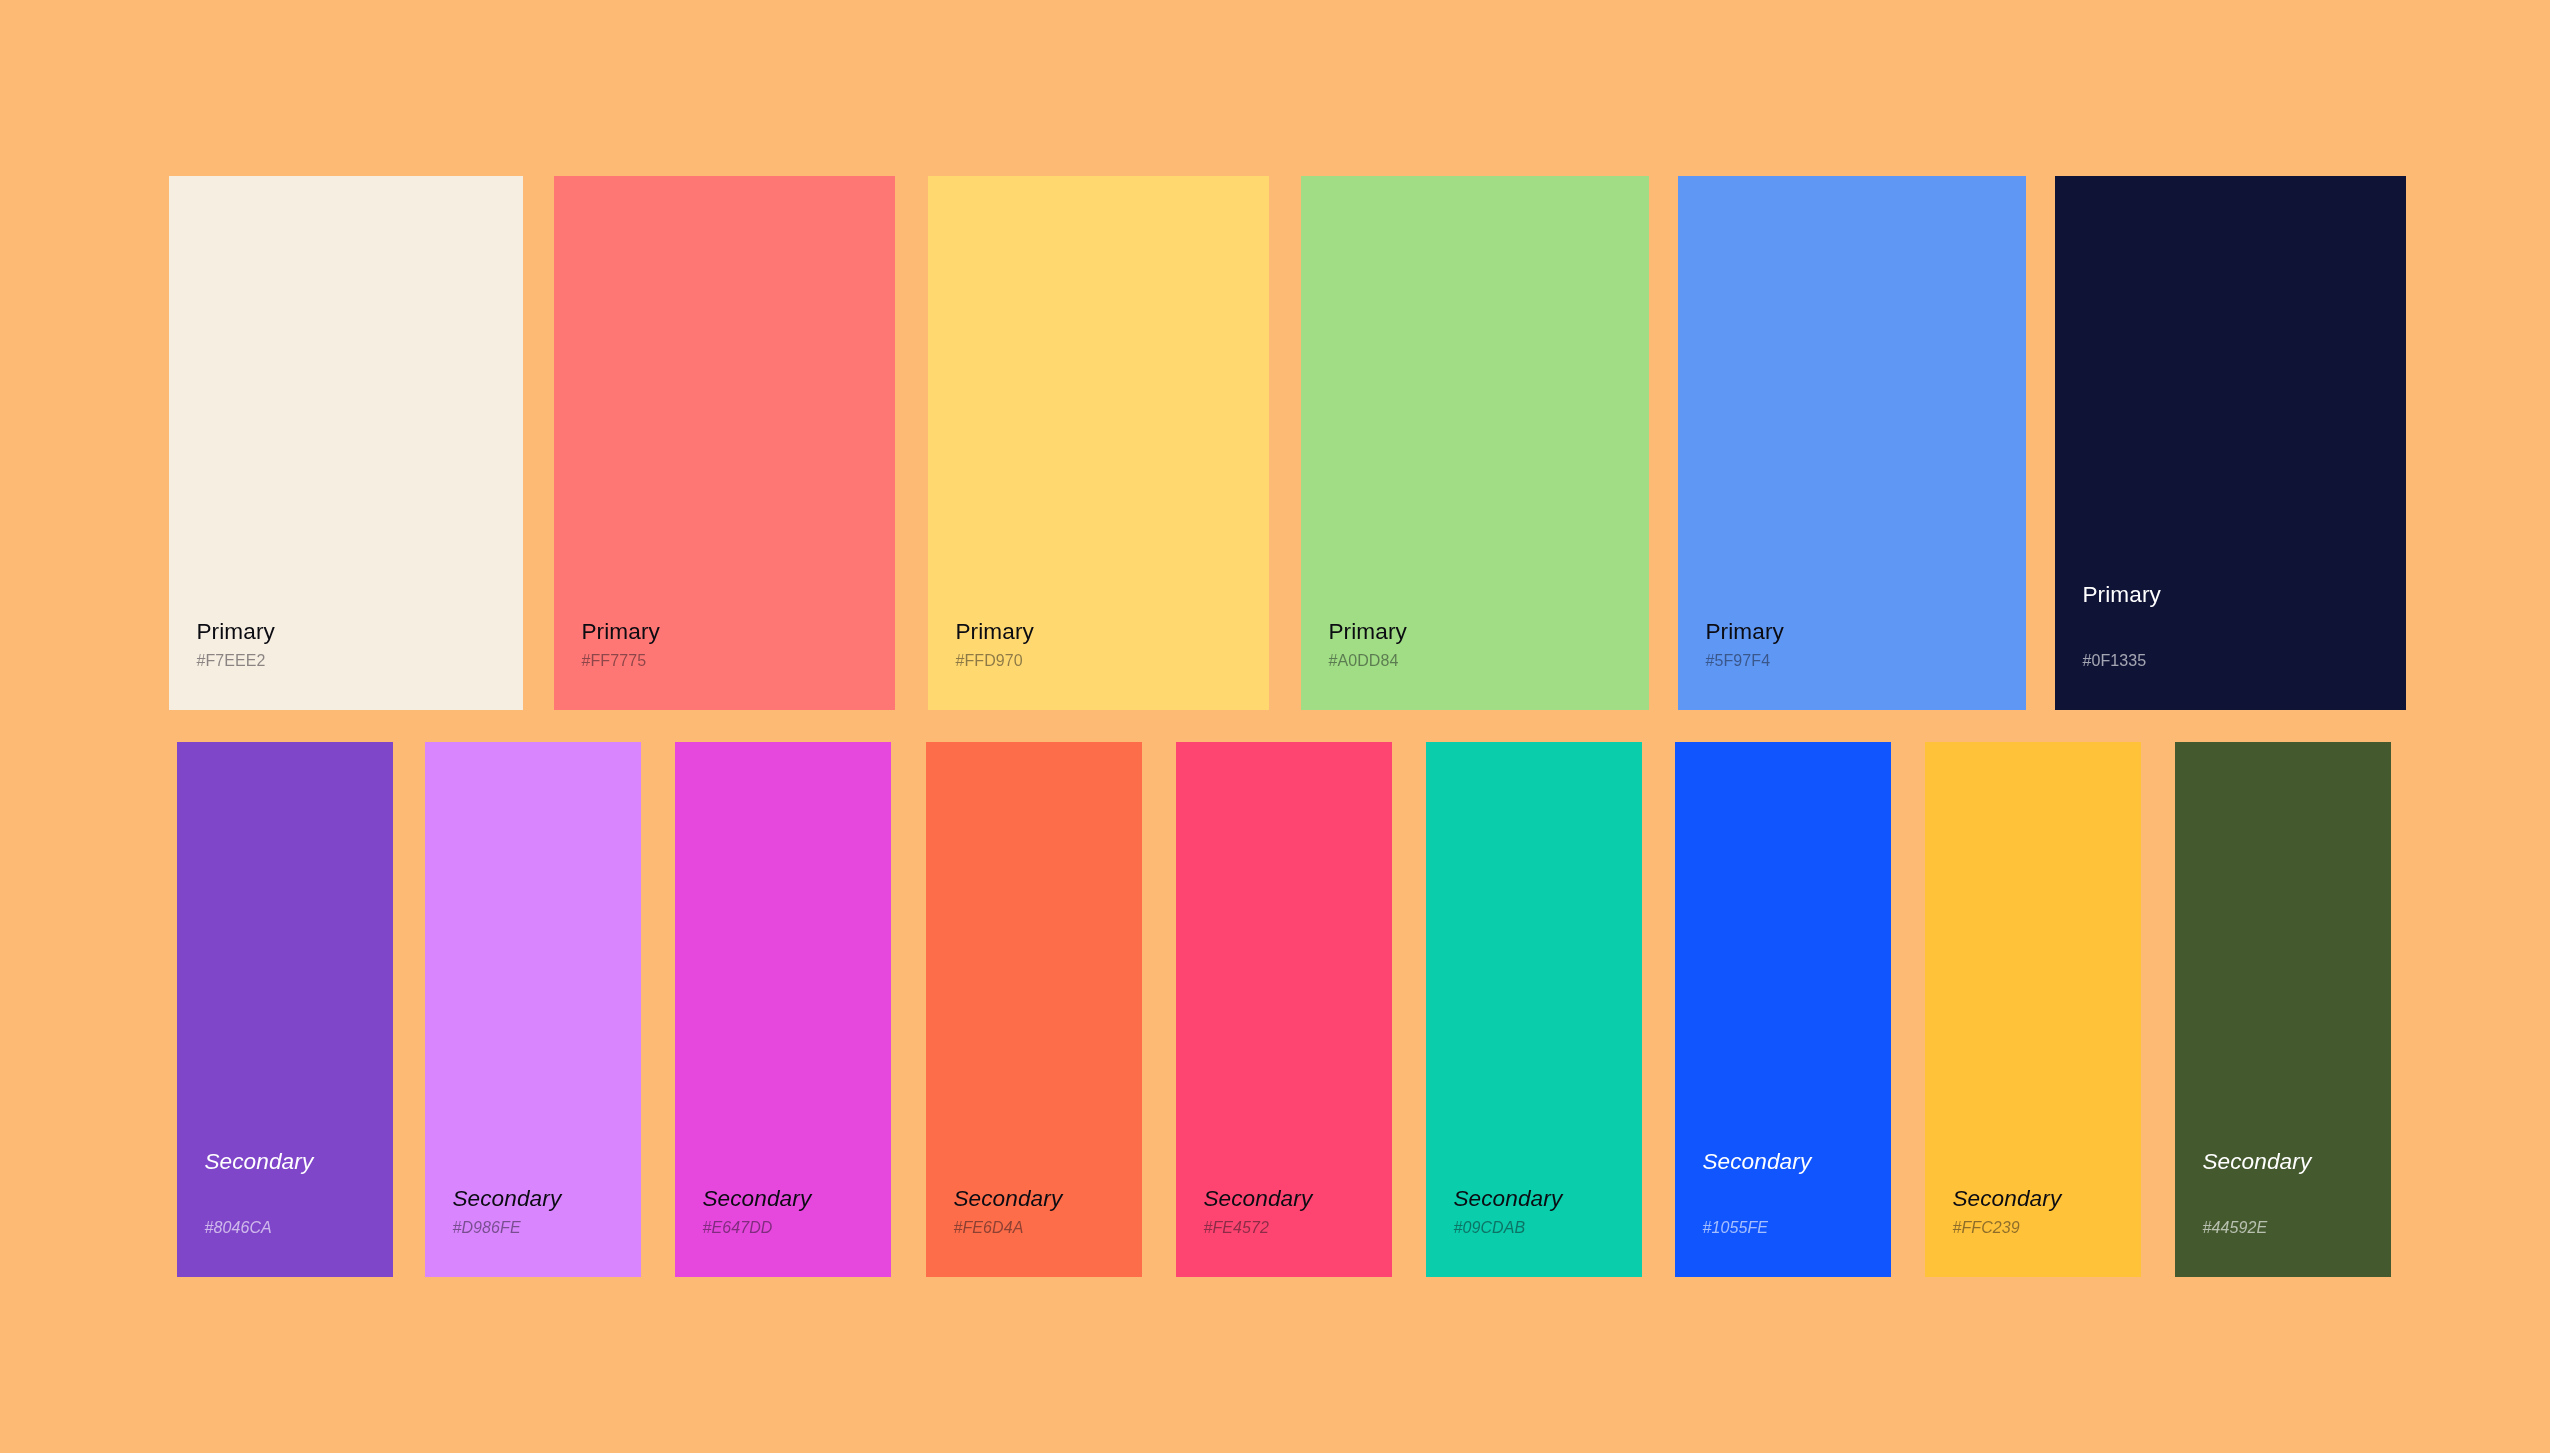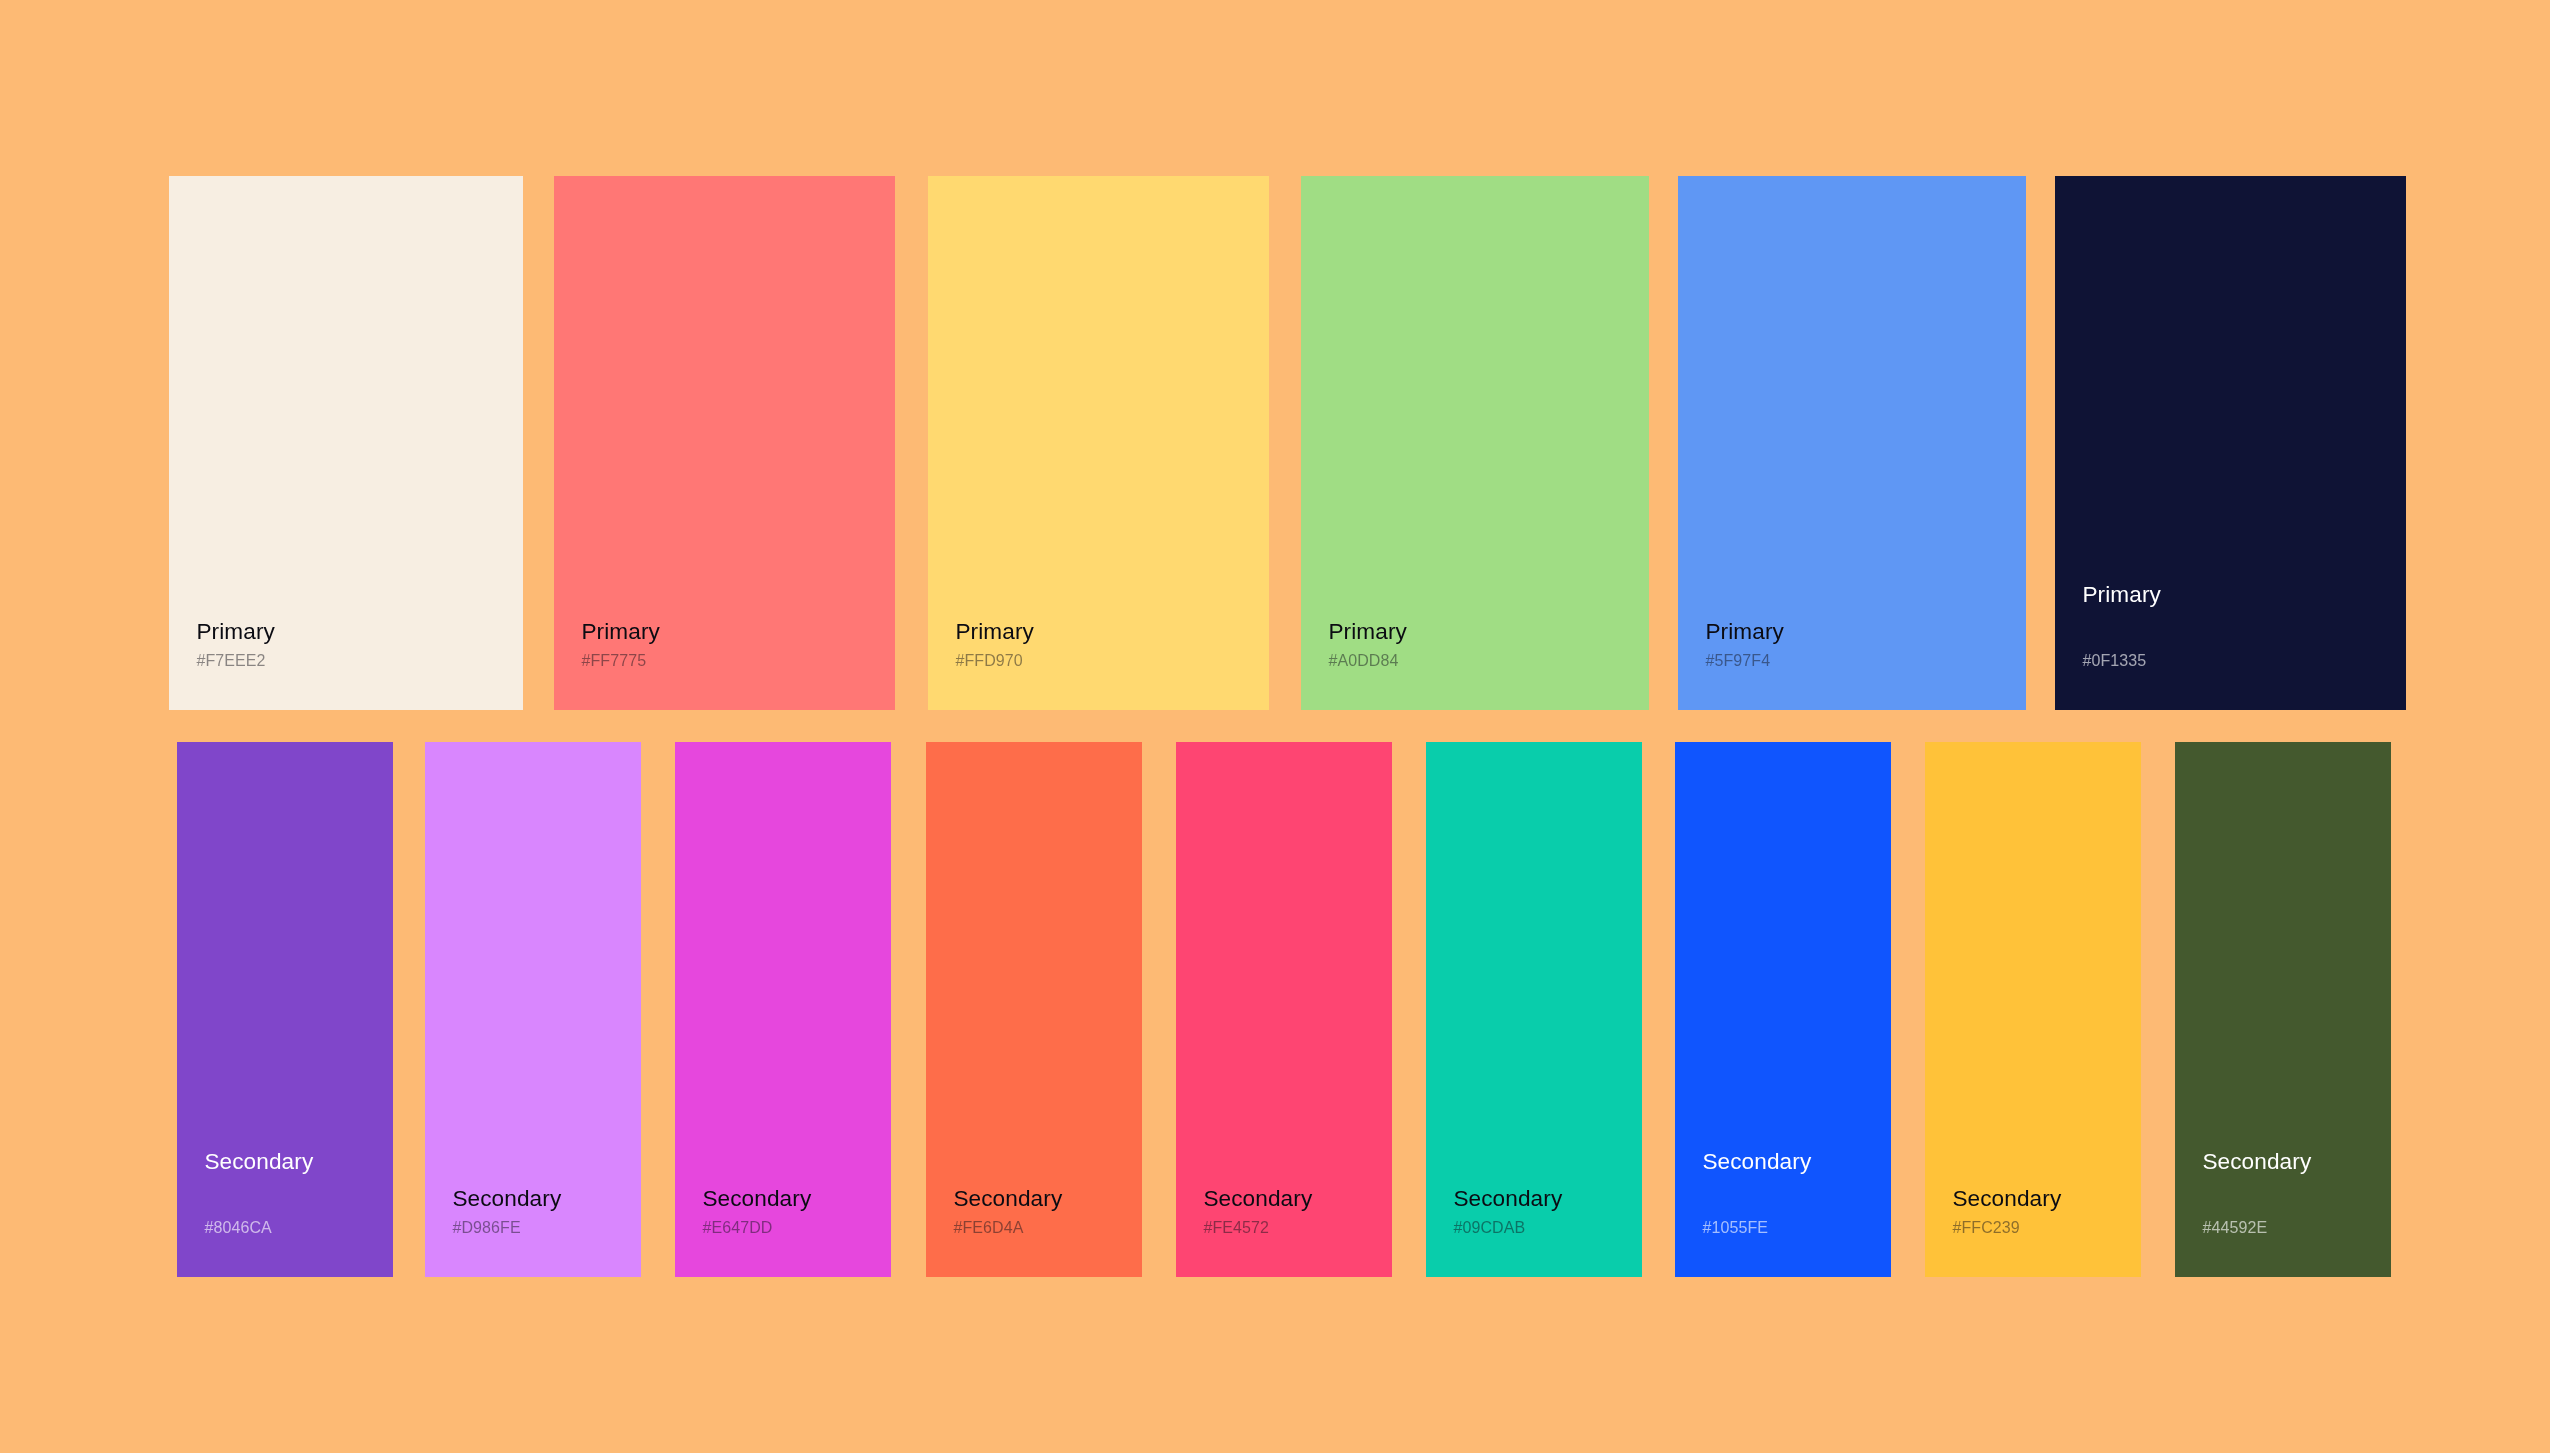--- a/index.html
+++ b/index.html
@@ -107,21 +107,21 @@
           <span class="swatch-hex">#5F97F4</span>
         </div>
       </div>
       <div class="swatch tone-light" style="left: 2055px; width: 351px; background: rgb(15, 19, 53);">
         <div class="swatch-labels">
           <span class="swatch-name">Primary</span>
           <span class="swatch-hex">#0F1335</span>
         </div>
       </div>
     </div>
-  <div class="swatch-row" id="secondary-row" style="top: 742px; height: 535px;">
+  <div class="swatch-row" id="secondary-row" style="top: 742px; height: 535px; font-style: italic;">
       <div class="swatch tone-light" style="left: 177px; width: 216px; background: rgb(128, 70, 202);">
         <div class="swatch-labels">
           <span class="swatch-name">Secondary</span>
           <span class="swatch-hex">#8046CA</span>
         </div>
       </div>
       <div class="swatch tone-dark" style="left: 425px; width: 216px; background: rgb(217, 134, 254);">
         <div class="swatch-labels">
           <span class="swatch-name">Secondary</span>
           <span class="swatch-hex">#D986FE</span>

